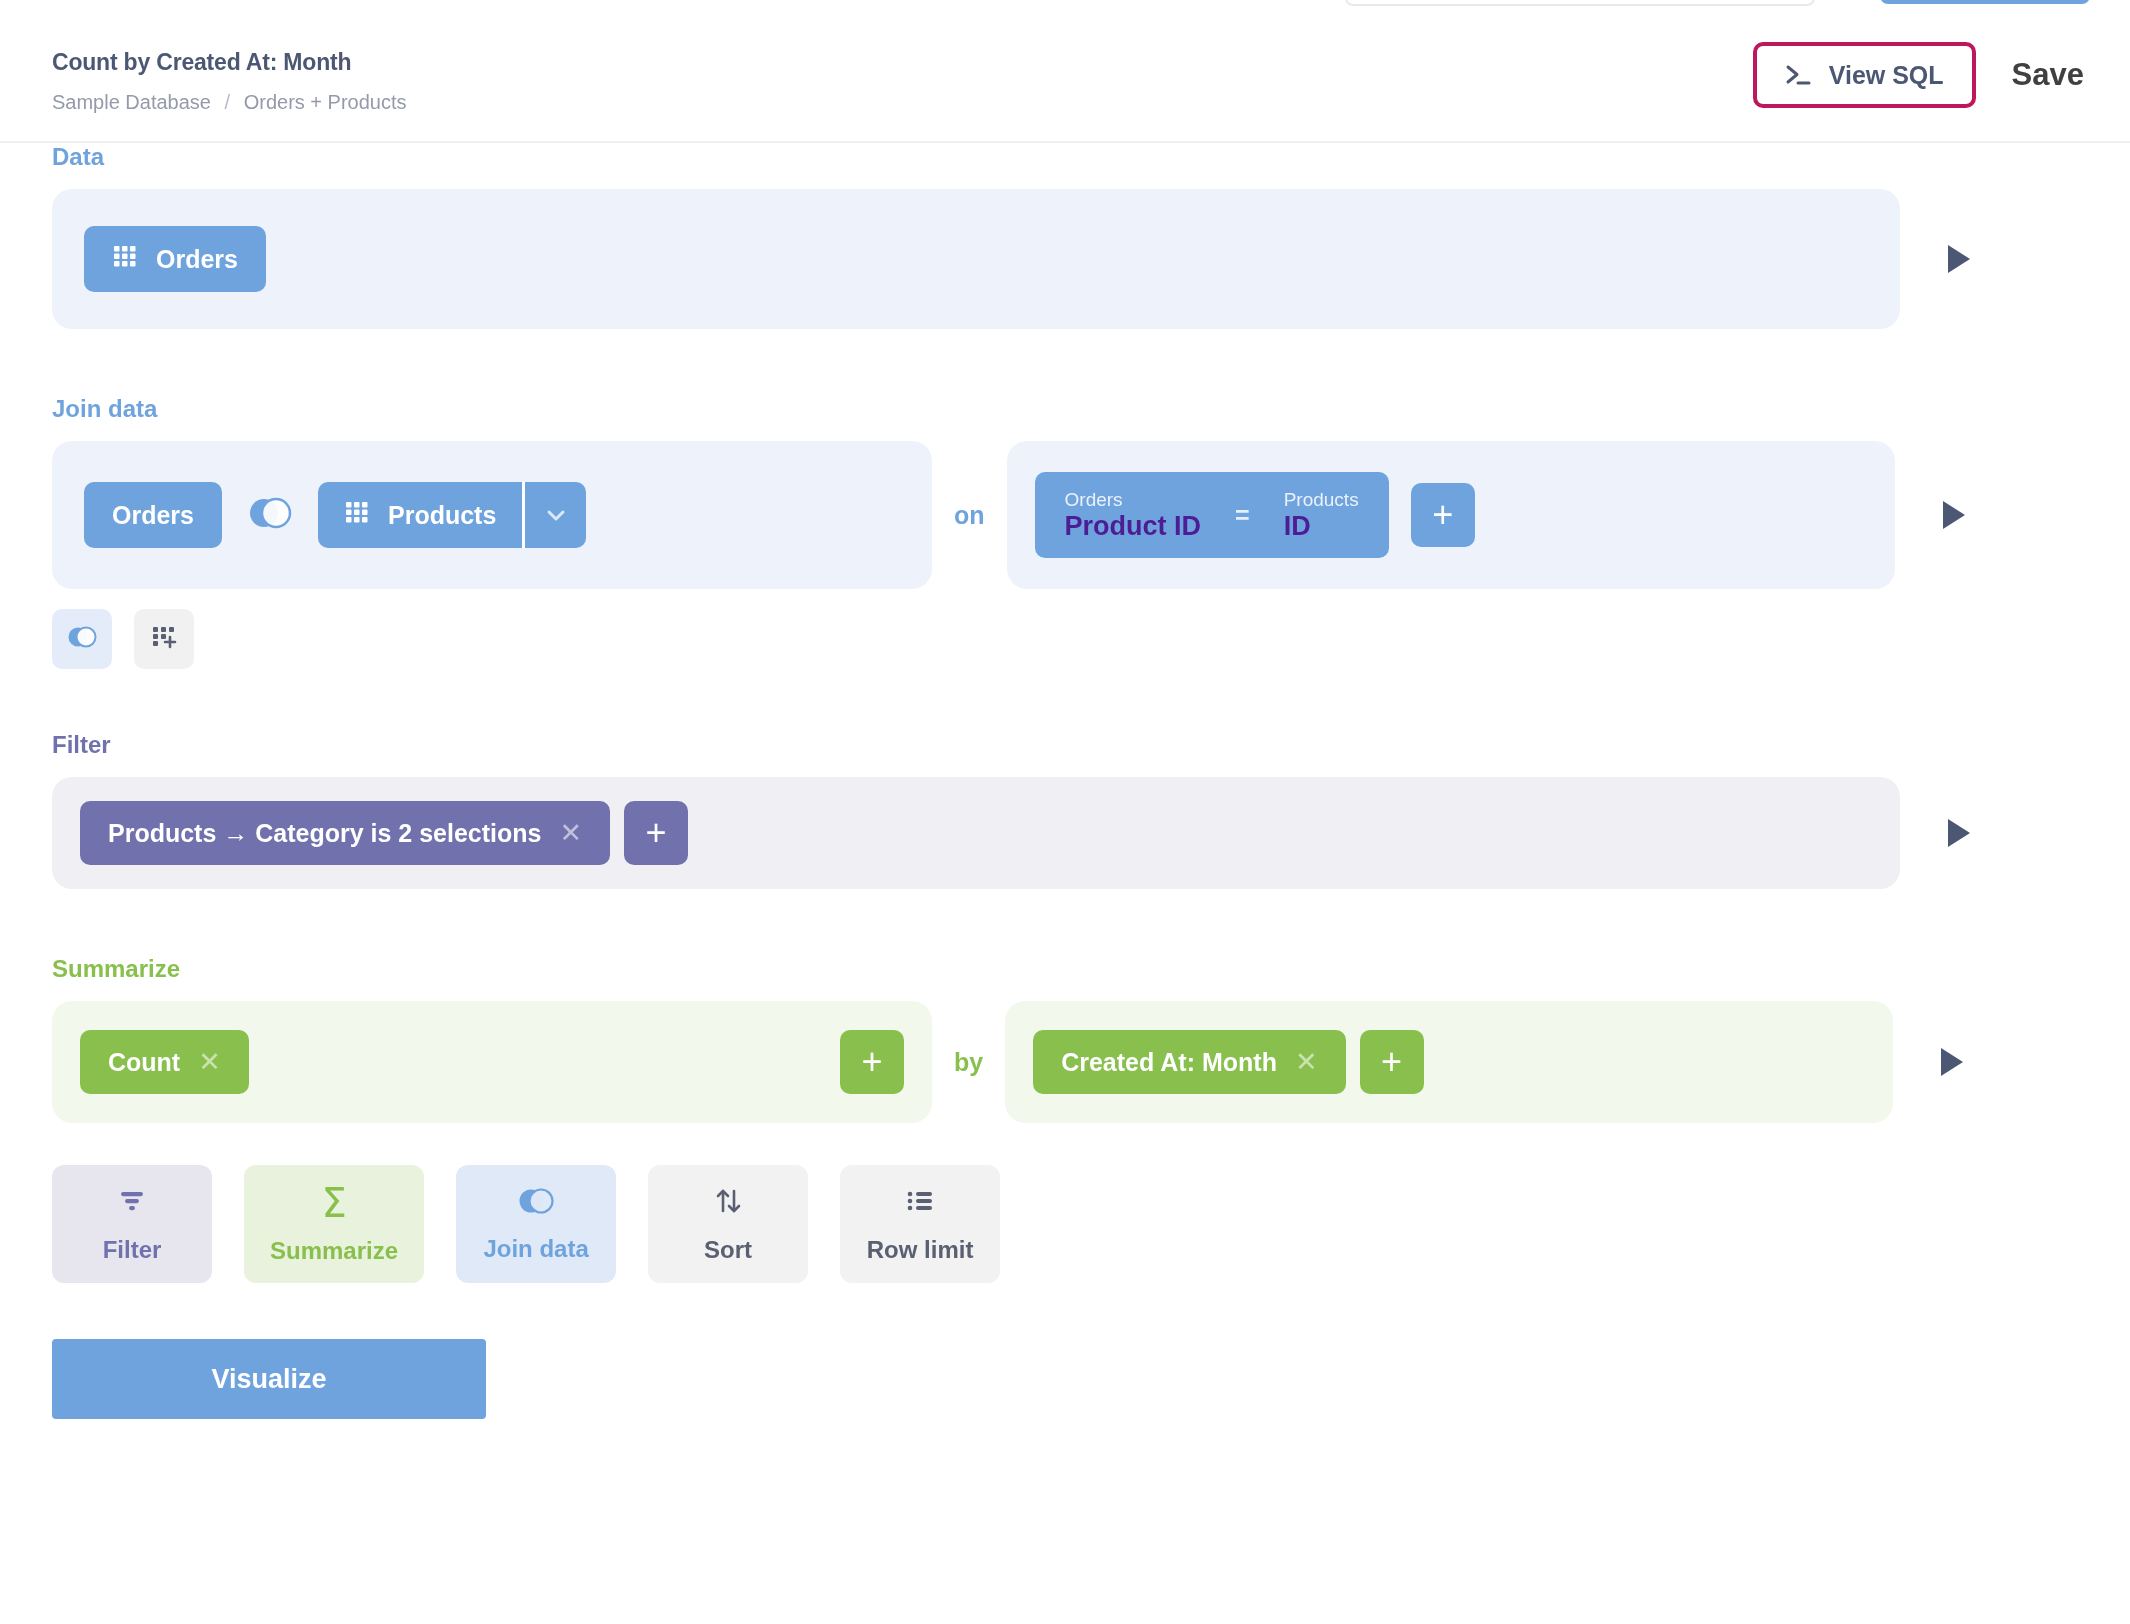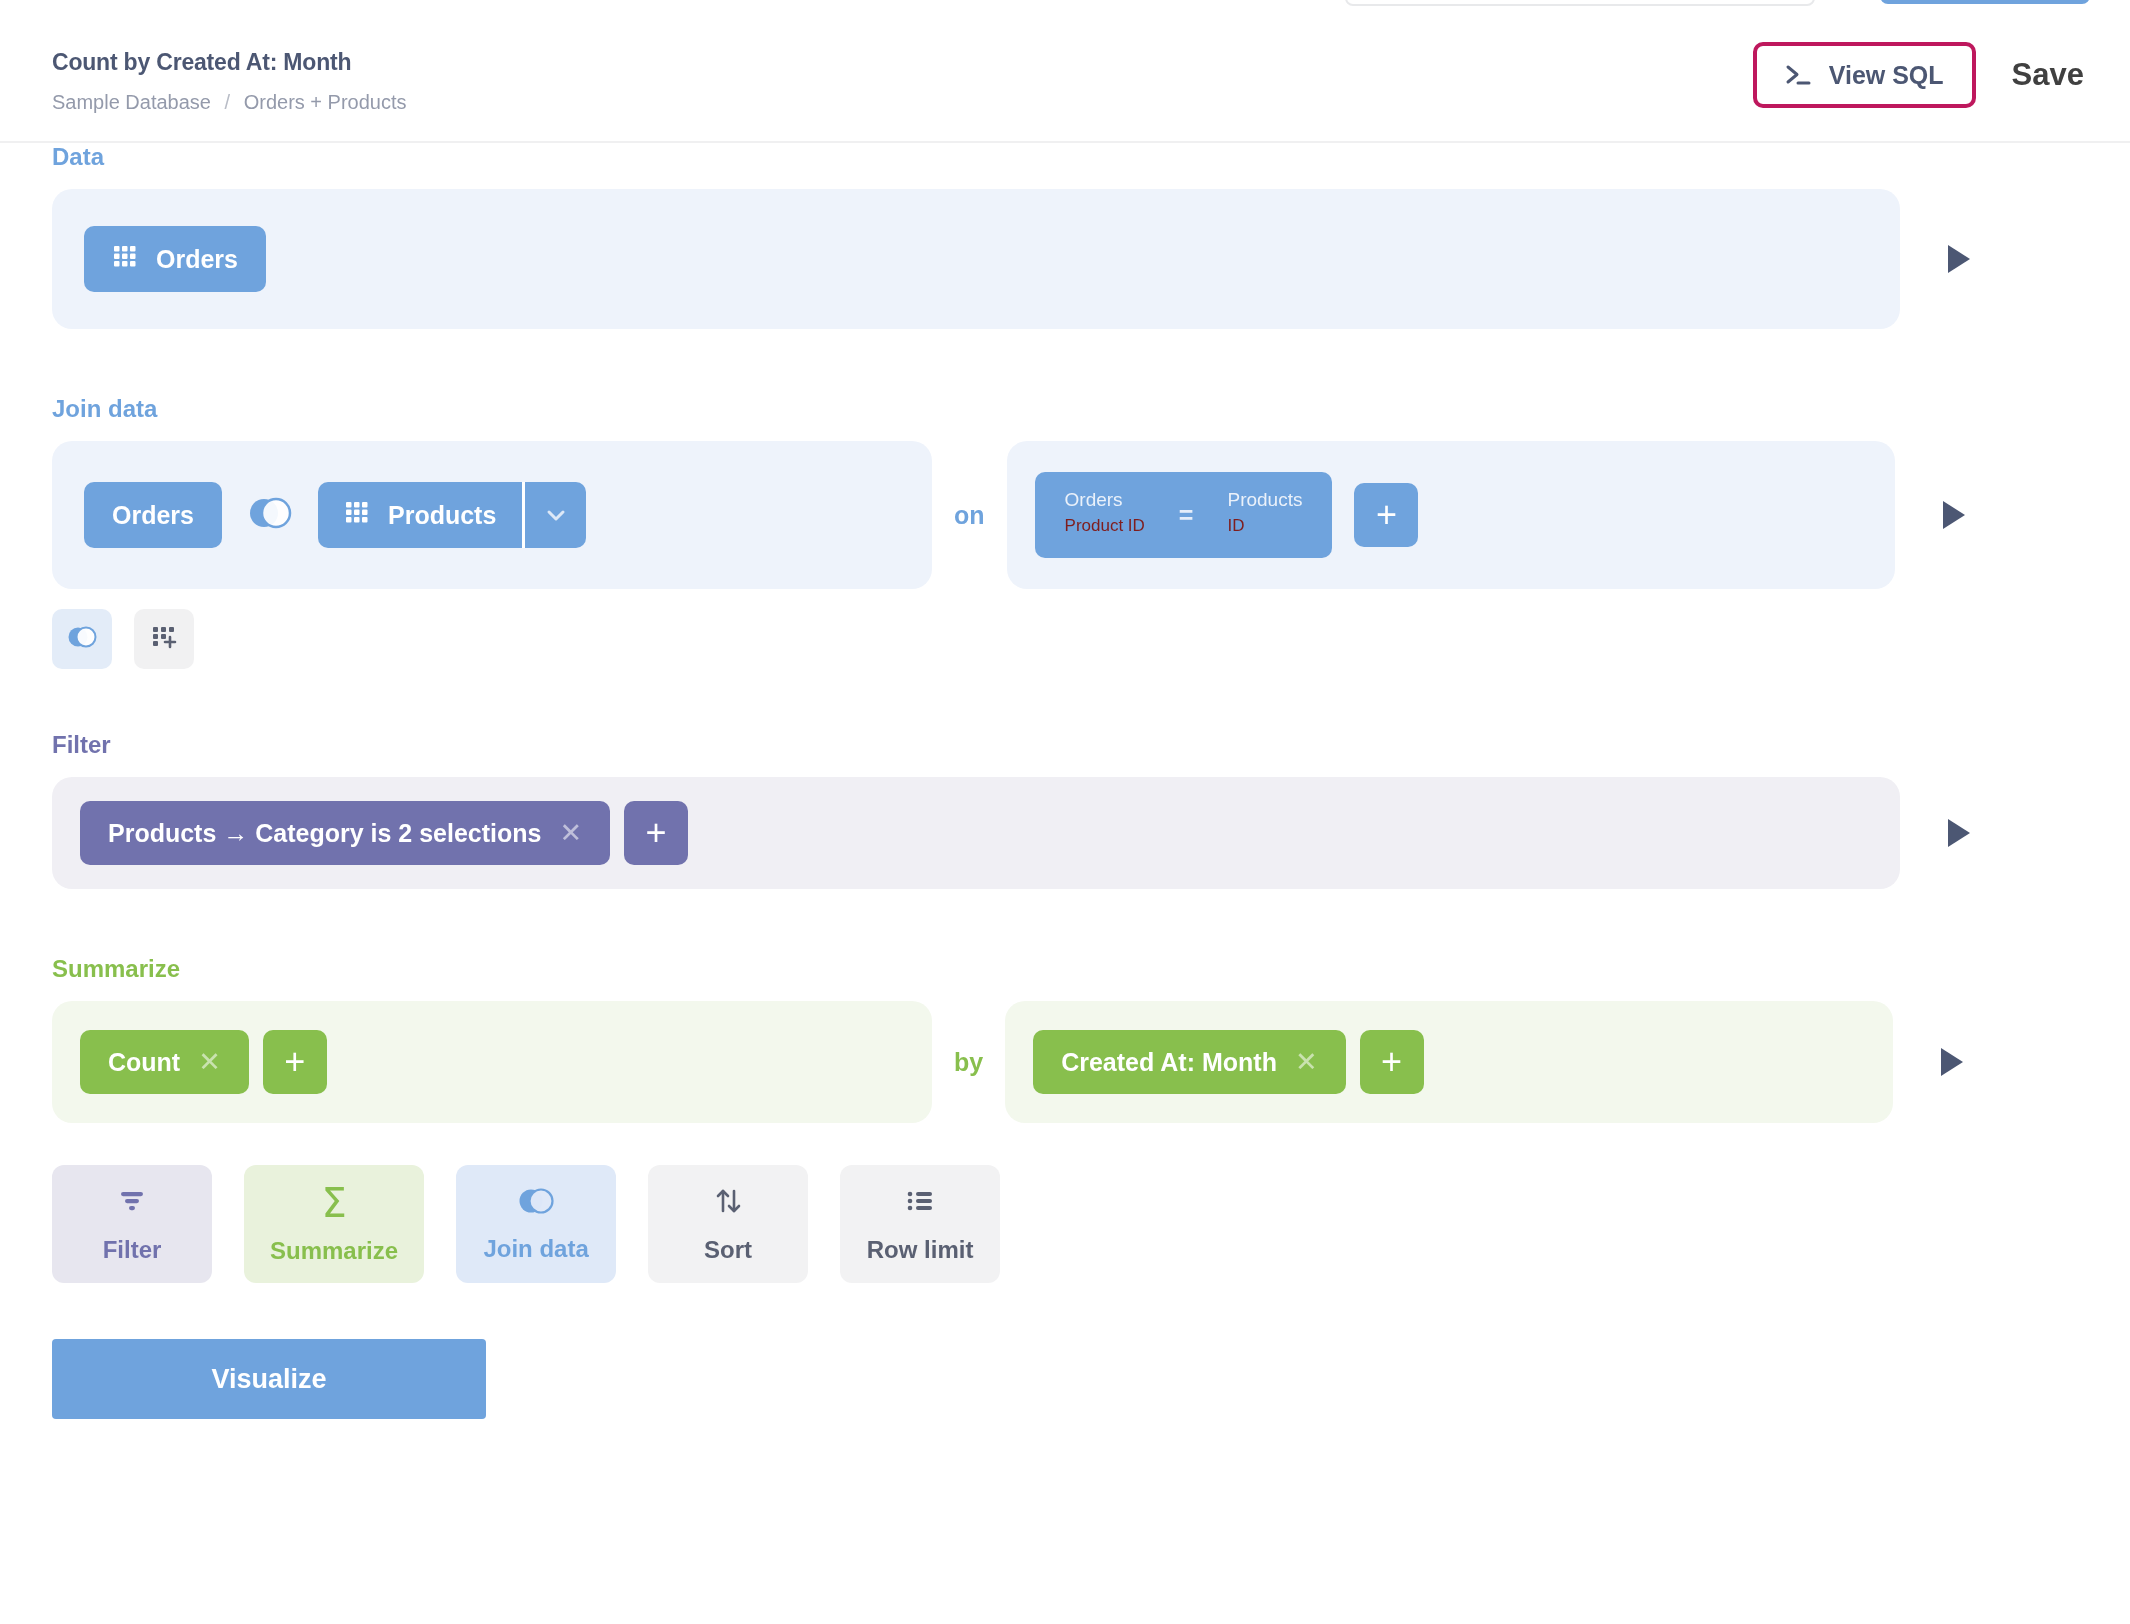--- a/index.html
+++ b/index.html
@@ -241,23 +241,23 @@
     cursor: pointer;
   }
   .cond-field { display: flex; flex-direction: column; justify-content: center; }
   .cond-field .tbl {
     font-size: 19px;
     font-weight: normal;
     color: #eaf1fa;
     line-height: 22px;
   }
   .cond-field .col {
-    font-size: 17px;
-    font-weight: normal;
-    color: #7f1d1d;
+    font-size: 27px;
+    font-weight: bold;
+    color: #4c1d95;
     line-height: 30px;
     white-space: nowrap;
   }
   .cond-eq {
     font-size: 25px;
     font-weight: bold;
     color: #e6eefa;
     align-self: center;
   }
 
@@ -274,21 +274,21 @@
     cursor: pointer;
   }
   .mini-btn-blue { background: #e3ecf8; }
   .mini-btn-gray { background: #f1f1f2; }
 
   
   .filter-panel { width: 1848px; height: 112px; padding: 0 28px; gap: 14px; }
   .pill-filter { height: 64px; padding: 0 28px; }
 
   
-  .summ-left-panel { width: 880px; height: 122px; padding: 15px 28px; gap: 14px; }
+  .summ-left-panel { width: 880px; height: 122px; padding: 15px 28px; gap: 14px; justify-content: space-between; }
   .summ-right-panel { width: 888px; height: 122px; padding: 0 28px; gap: 14px; }
   .by-word {
     font-size: 25px;
     font-weight: bold;
     color: #88bf4d;
     margin: 0 22px;
     line-height: 122px;
   }
   .pill-summ { height: 64px; padding: 0 28px; }
 

